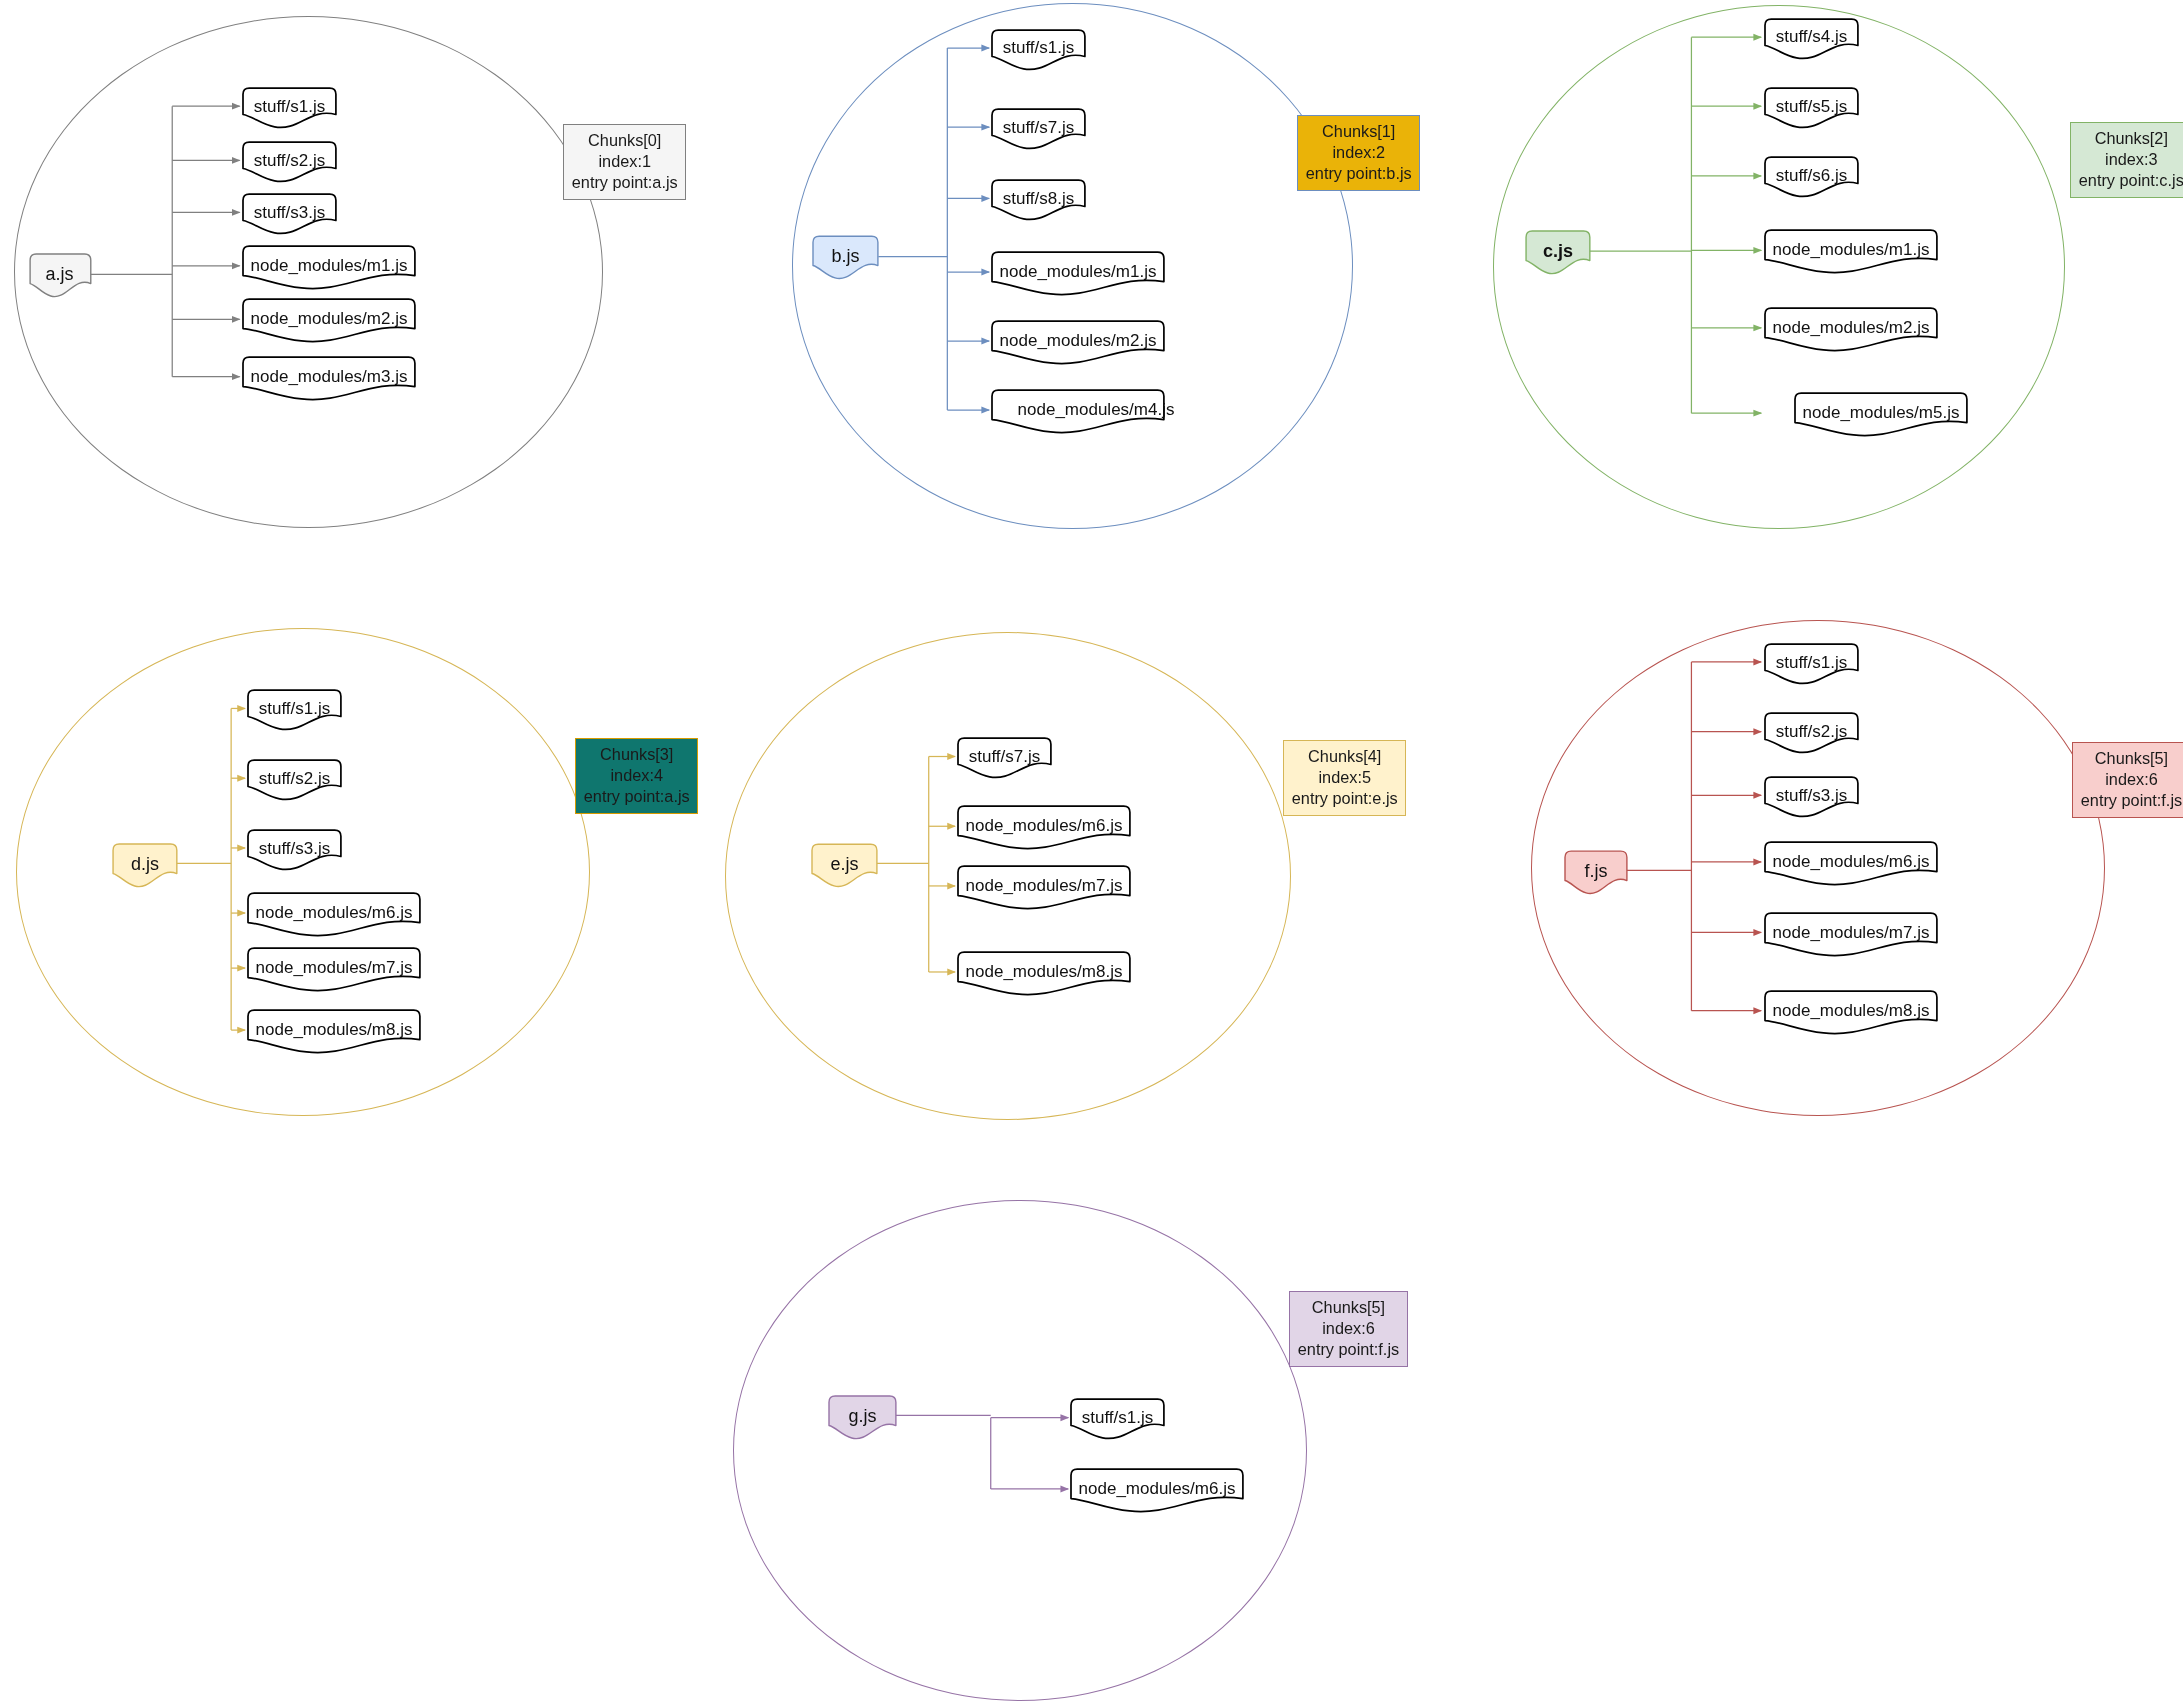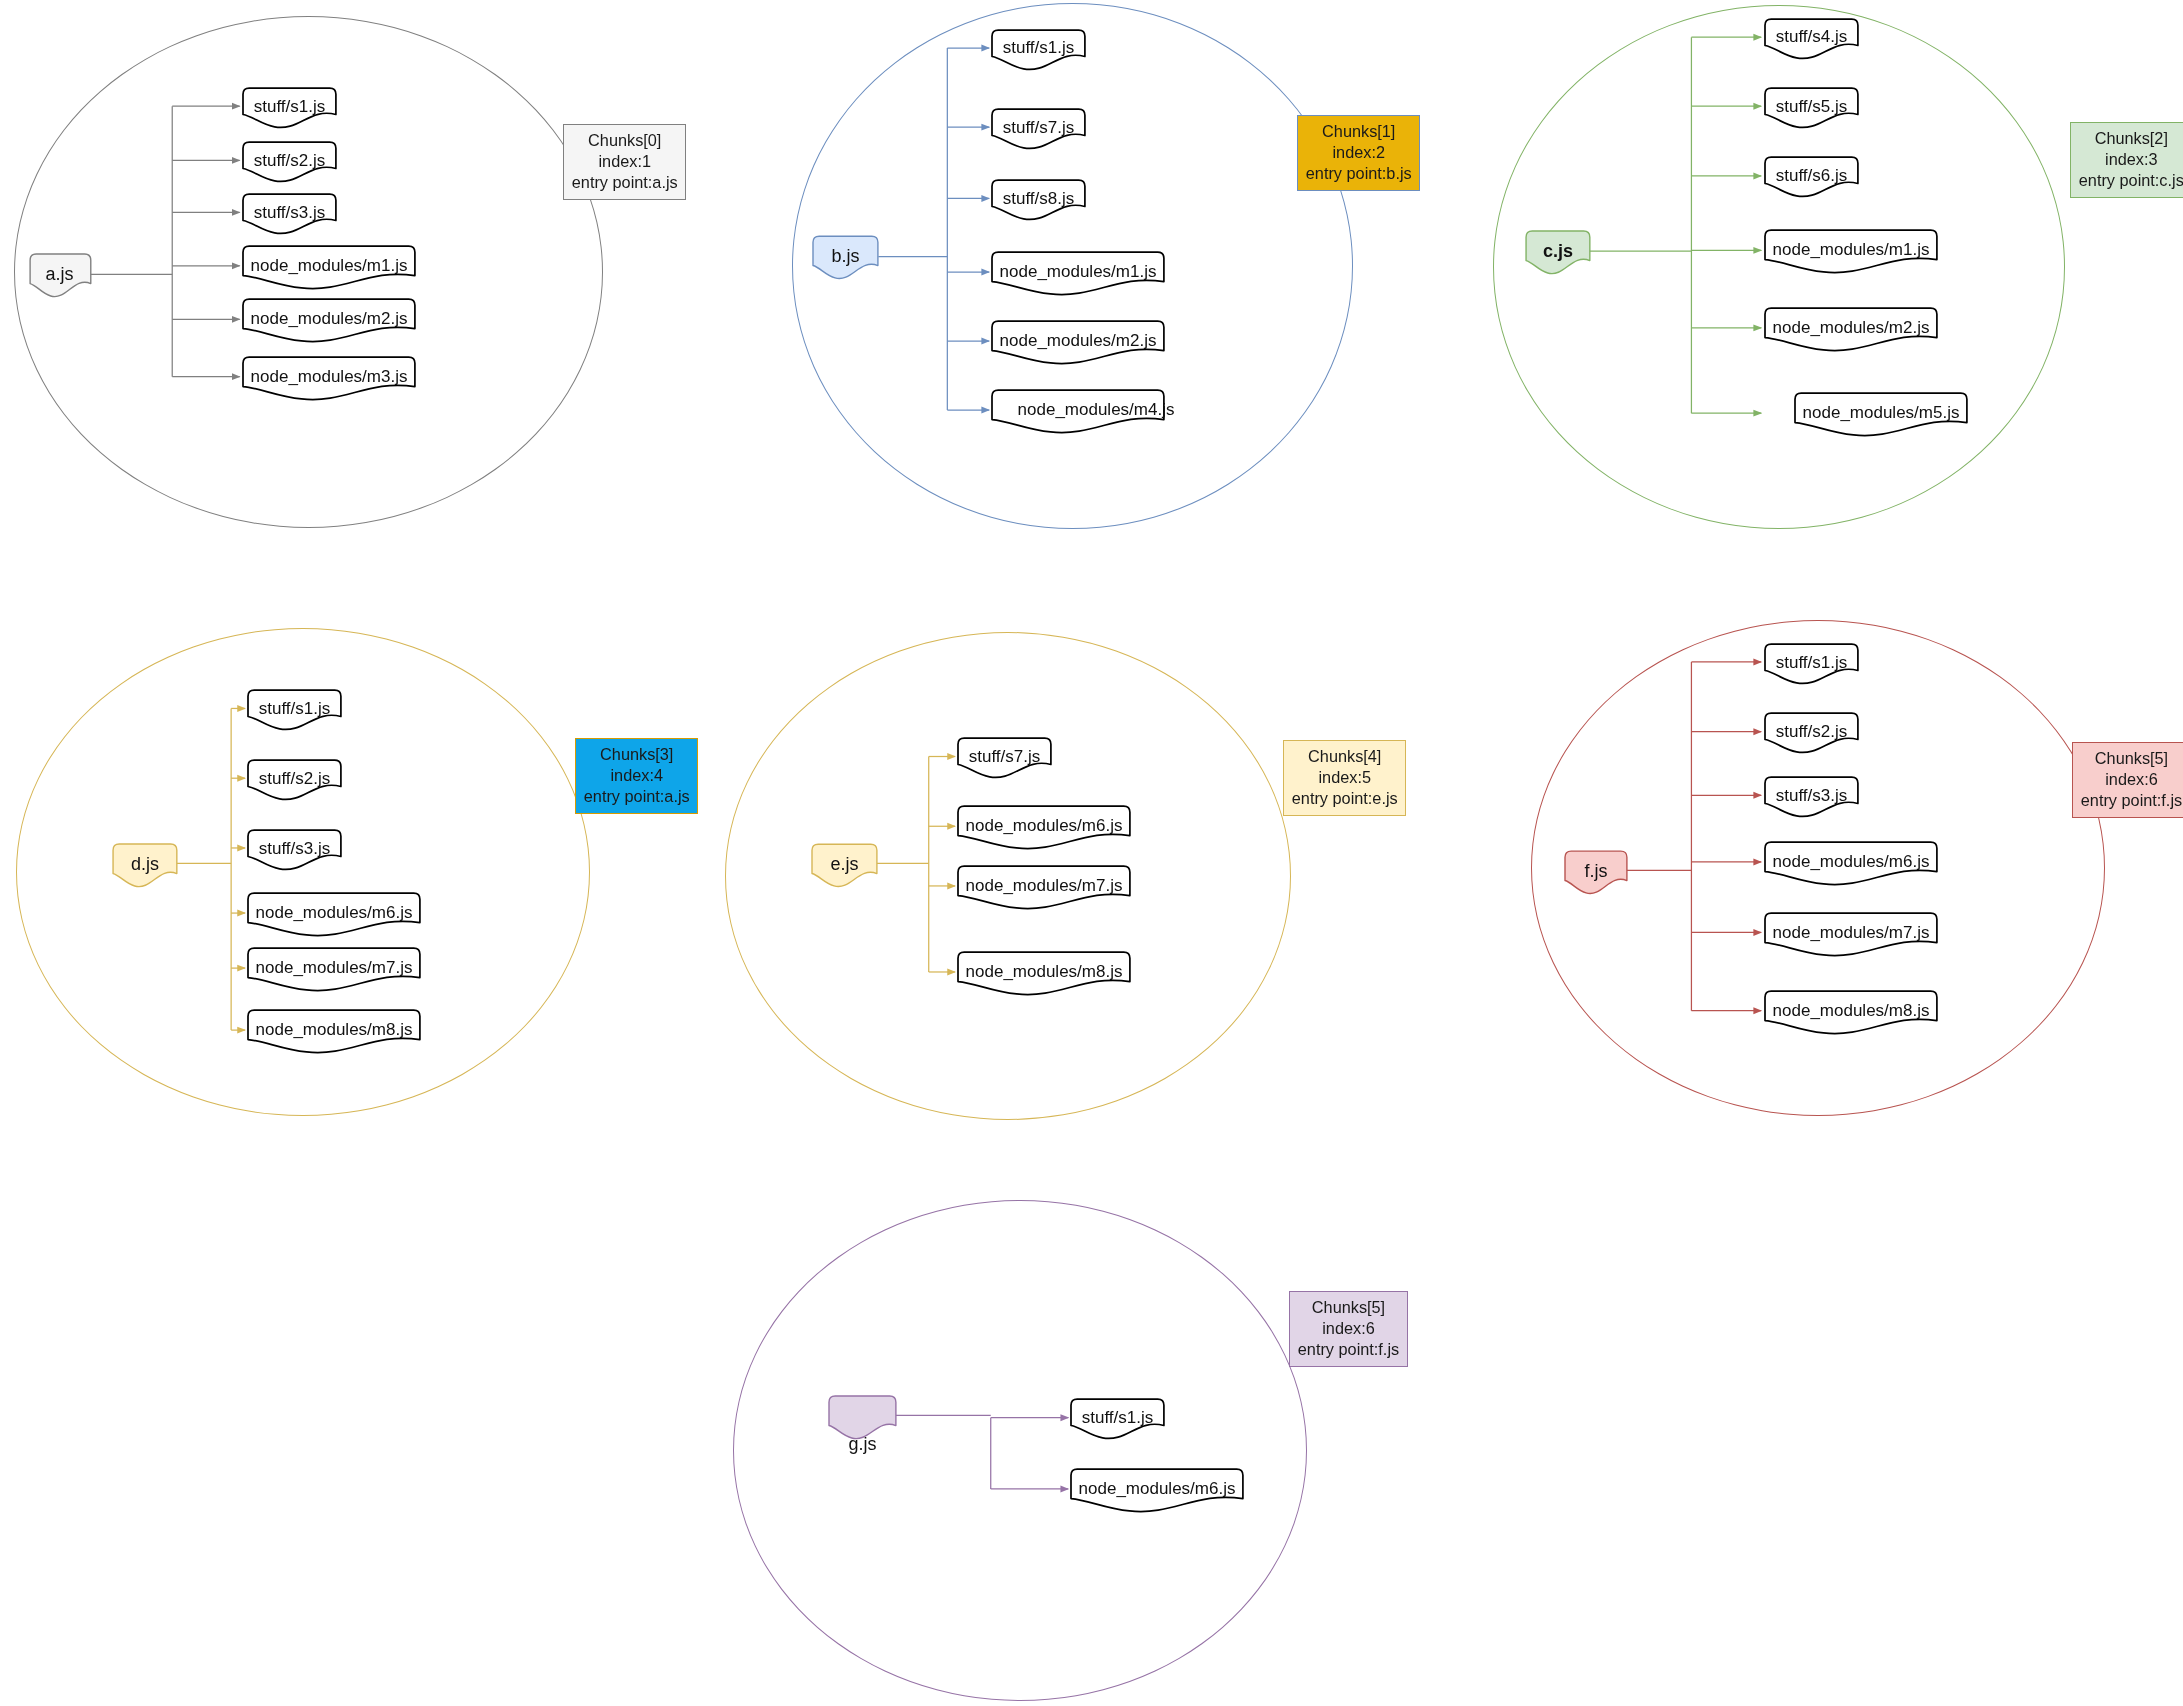--- a/index.html
+++ b/index.html
@@ -315,21 +315,21 @@
           <path d="M 8 0 L 214 0 Q 222 0 222 8 L 222 38 C 159.84 29 133.2 60 75.48 54 C 44.400000000000006 51 22.200000000000003 40 0 38 L 0 8 Q 0 0 8 0 Z" fill="#ffffff" stroke="#000000" stroke-width="2.2" stroke-linejoin="round"></path>
         </svg>
         <div class="doc-label" style="height: 40px; font-size: 17px;">node_modules/m7.js</div>
       </div>
       <div class="doc-node" style="left: 248px; top: 1010px; width: 172px; height: 53px;">
         <svg class="shape" width="175" height="56" viewBox="0 0 226 72">
           <path d="M 8 0 L 214 0 Q 222 0 222 8 L 222 38 C 159.84 29 133.2 60 75.48 54 C 44.400000000000006 51 22.200000000000003 40 0 38 L 0 8 Q 0 0 8 0 Z" fill="#ffffff" stroke="#000000" stroke-width="2.2" stroke-linejoin="round"></path>
         </svg>
         <div class="doc-label" style="height: 40px; font-size: 17px;">node_modules/m8.js</div>
       </div>
-      <div class="chunk-label" style="left: 575px; top: 738px; background: #0ea5e9; border-color: rgb(215, 155, 0);">
+      <div class="chunk-label" style="left: 575px; top: 738px; background: #0f766e; border-color: rgb(215, 155, 0);">
         <span class="ln">Chunks[3]</span>
         <span class="ln">index:4</span>
         <span class="ln">entry point:a.js</span>
       </div>
     </div>
     <div class="chunk-group" style="left: 0px; top: 0px;">
       <div class="ellipse" style="left: 725px; top: 632px; width: 566px; height: 488px; border: 1.2px solid rgb(214, 182, 86);"></div>
       <svg class="edges" width="2183" height="1706" viewBox="0 0 2816 2201">
         <defs>
           <marker id="arrow-4" viewBox="0 0 10 10" refX="9" refY="5" markerWidth="7" markerHeight="7" orient="auto-start-reverse">
@@ -454,21 +454,21 @@
         </defs>
         <path d="M 1155 1826 L 1278 1826" stroke="#9673a6" stroke-width="1.6" fill="none"></path>
         <path d="M 1278 1829 L 1278 1921" stroke="#9673a6" stroke-width="1.6" fill="none"></path>
         <path d="M 1278 1829 L 1378 1829" stroke="#9673a6" stroke-width="1.6" fill="none" marker-end="url(#arrow-6)"></path>
         <path d="M 1278 1921 L 1378 1921" stroke="#9673a6" stroke-width="1.6" fill="none" marker-end="url(#arrow-6)"></path>
       </svg>
       <div class="doc-node" style="left: 829px; top: 1396px; width: 67px; height: 53px;">
         <svg class="shape" width="70" height="56" viewBox="0 0 90 72">
           <path d="M 8 0 L 78 0 Q 86 0 86 8 L 86 38 C 61.919999999999995 29 51.6 60 29.240000000000002 54 C 17.2 51 8.6 40 0 38 L 0 8 Q 0 0 8 0 Z" fill="#e1d5e7" stroke="#9673a6" stroke-width="1.8" stroke-linejoin="round"></path>
         </svg>
-        <div class="doc-label" style="height: 40px; font-size: 18px; margin-top: 28px;">g.js</div>
+        <div class="doc-label" style="height: 40px; font-size: 18px;">g.js</div>
       </div>
       <div class="doc-node" style="left: 1071px; top: 1399px; width: 93px; height: 50px;">
         <svg class="shape" width="96" height="53" viewBox="0 0 124 68">
           <path d="M 8 0 L 112 0 Q 120 0 120 8 L 120 34 C 86.39999999999999 25 72 56 40.800000000000004 50 C 24 47 12 36 0 34 L 0 8 Q 0 0 8 0 Z" fill="#ffffff" stroke="#000000" stroke-width="2.2" stroke-linejoin="round"></path>
         </svg>
         <div class="doc-label" style="height: 37px; font-size: 17px;">stuff/s1.js</div>
       </div>
       <div class="doc-node" style="left: 1071px; top: 1469px; width: 172px; height: 53px;">
         <svg class="shape" width="175" height="56" viewBox="0 0 226 72">
           <path d="M 8 0 L 214 0 Q 222 0 222 8 L 222 38 C 159.84 29 133.2 60 75.48 54 C 44.400000000000006 51 22.200000000000003 40 0 38 L 0 8 Q 0 0 8 0 Z" fill="#ffffff" stroke="#000000" stroke-width="2.2" stroke-linejoin="round"></path>

